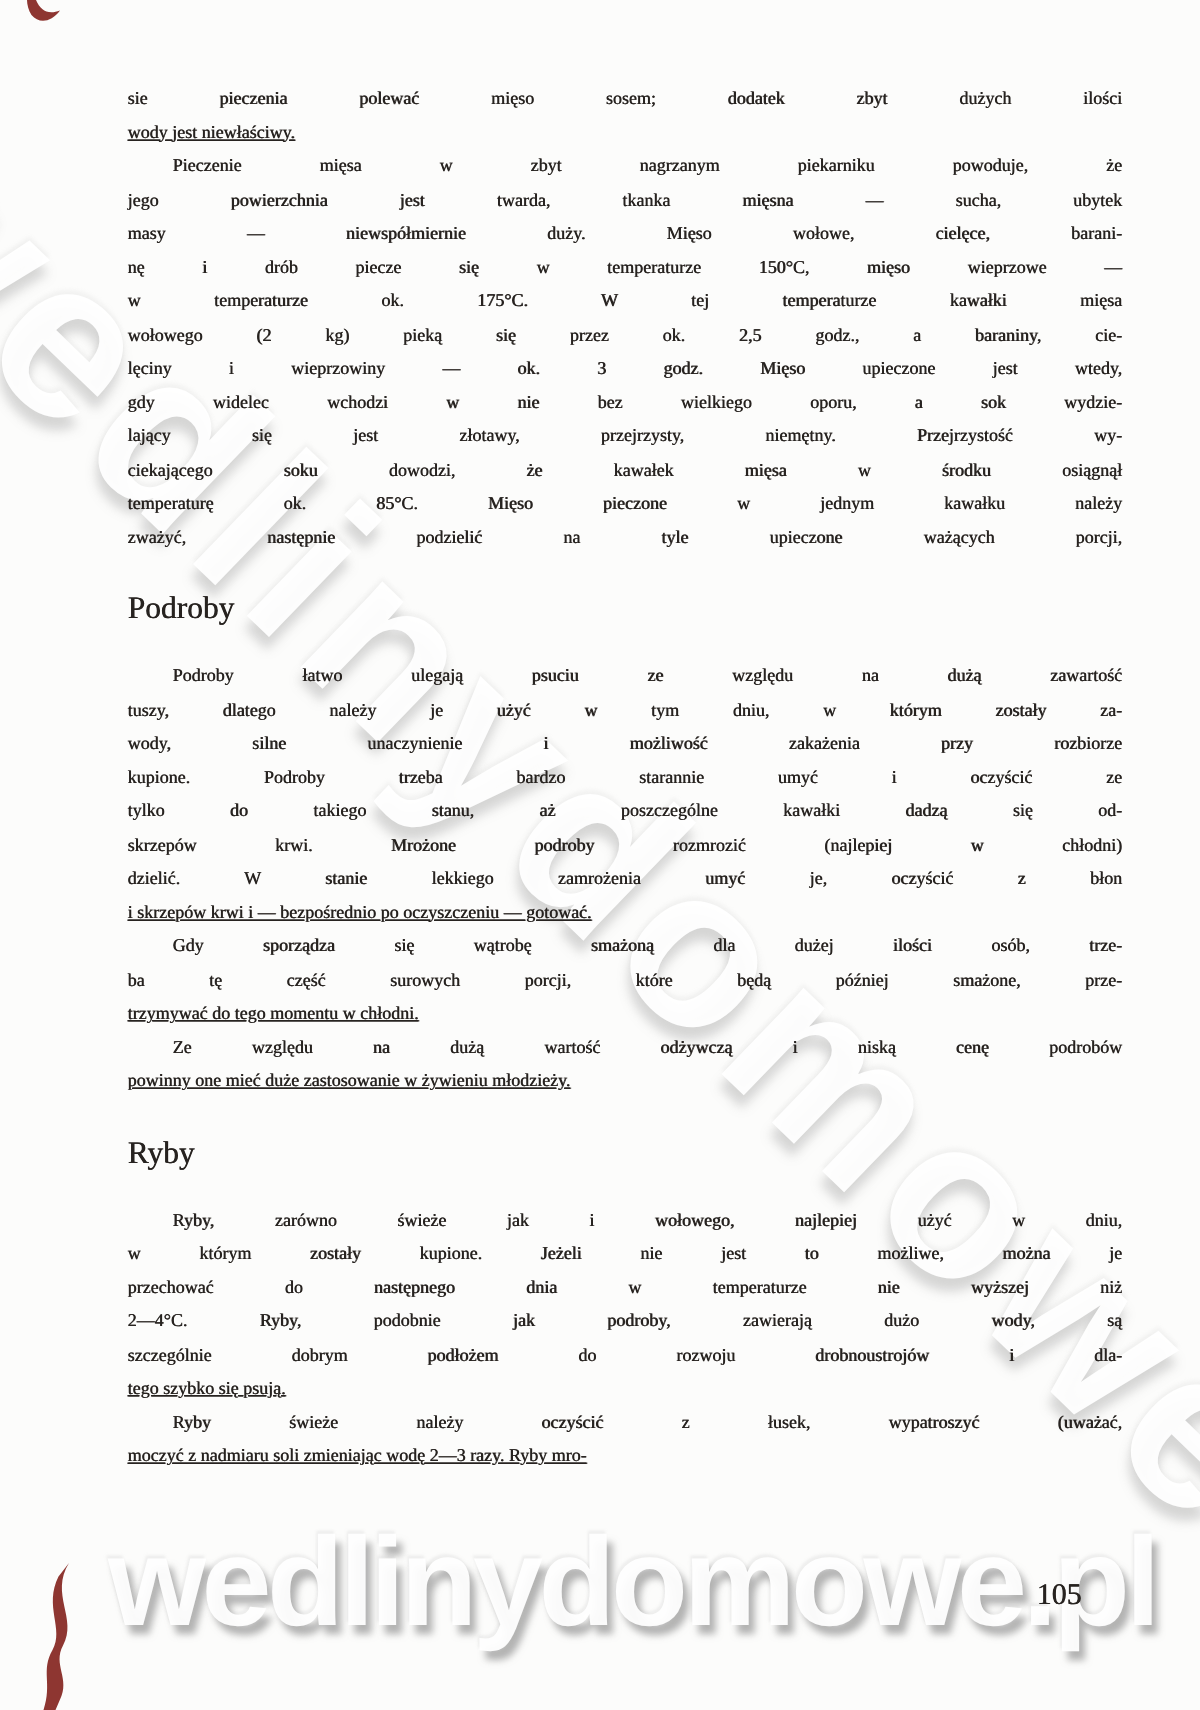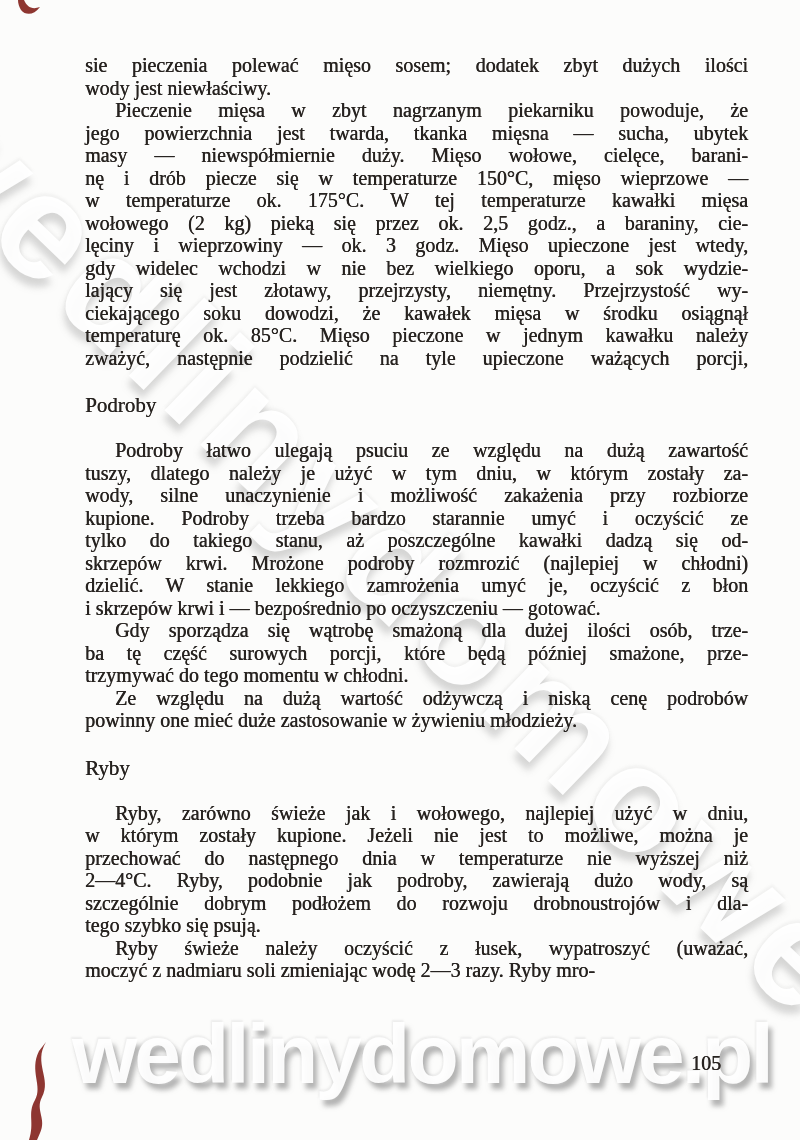--- a/index.html
+++ b/index.html
@@ -15,29 +15,29 @@
   
   .text-block {
     position: absolute;
     left: 85px;
     top: 54px;
     width: 663px;
     z-index: 2;
   }
   .para { margin: 0; }
   .line {
-    font-size: 20px;
+    font-size: 12px;
     line-height: 22.5px;
     text-align: justify;
     text-align-last: justify;
     text-justify: inter-word;
     text-shadow: 0.4px 0 0 #2a2522;
     white-space: normal;
   }
-  .line.last { text-align-last: left; }
+  .line.last { text-align-last: left; text-decoration: underline; }
   .line.indent { text-indent: 30px; }
   .heading {
     font-size: 21px;
     line-height: 24px;
     font-weight: normal;
     margin: 24px 0 22px 0;
     text-shadow: 0.4px 0 0 #241f1c;
   }
   
   .page-number {

